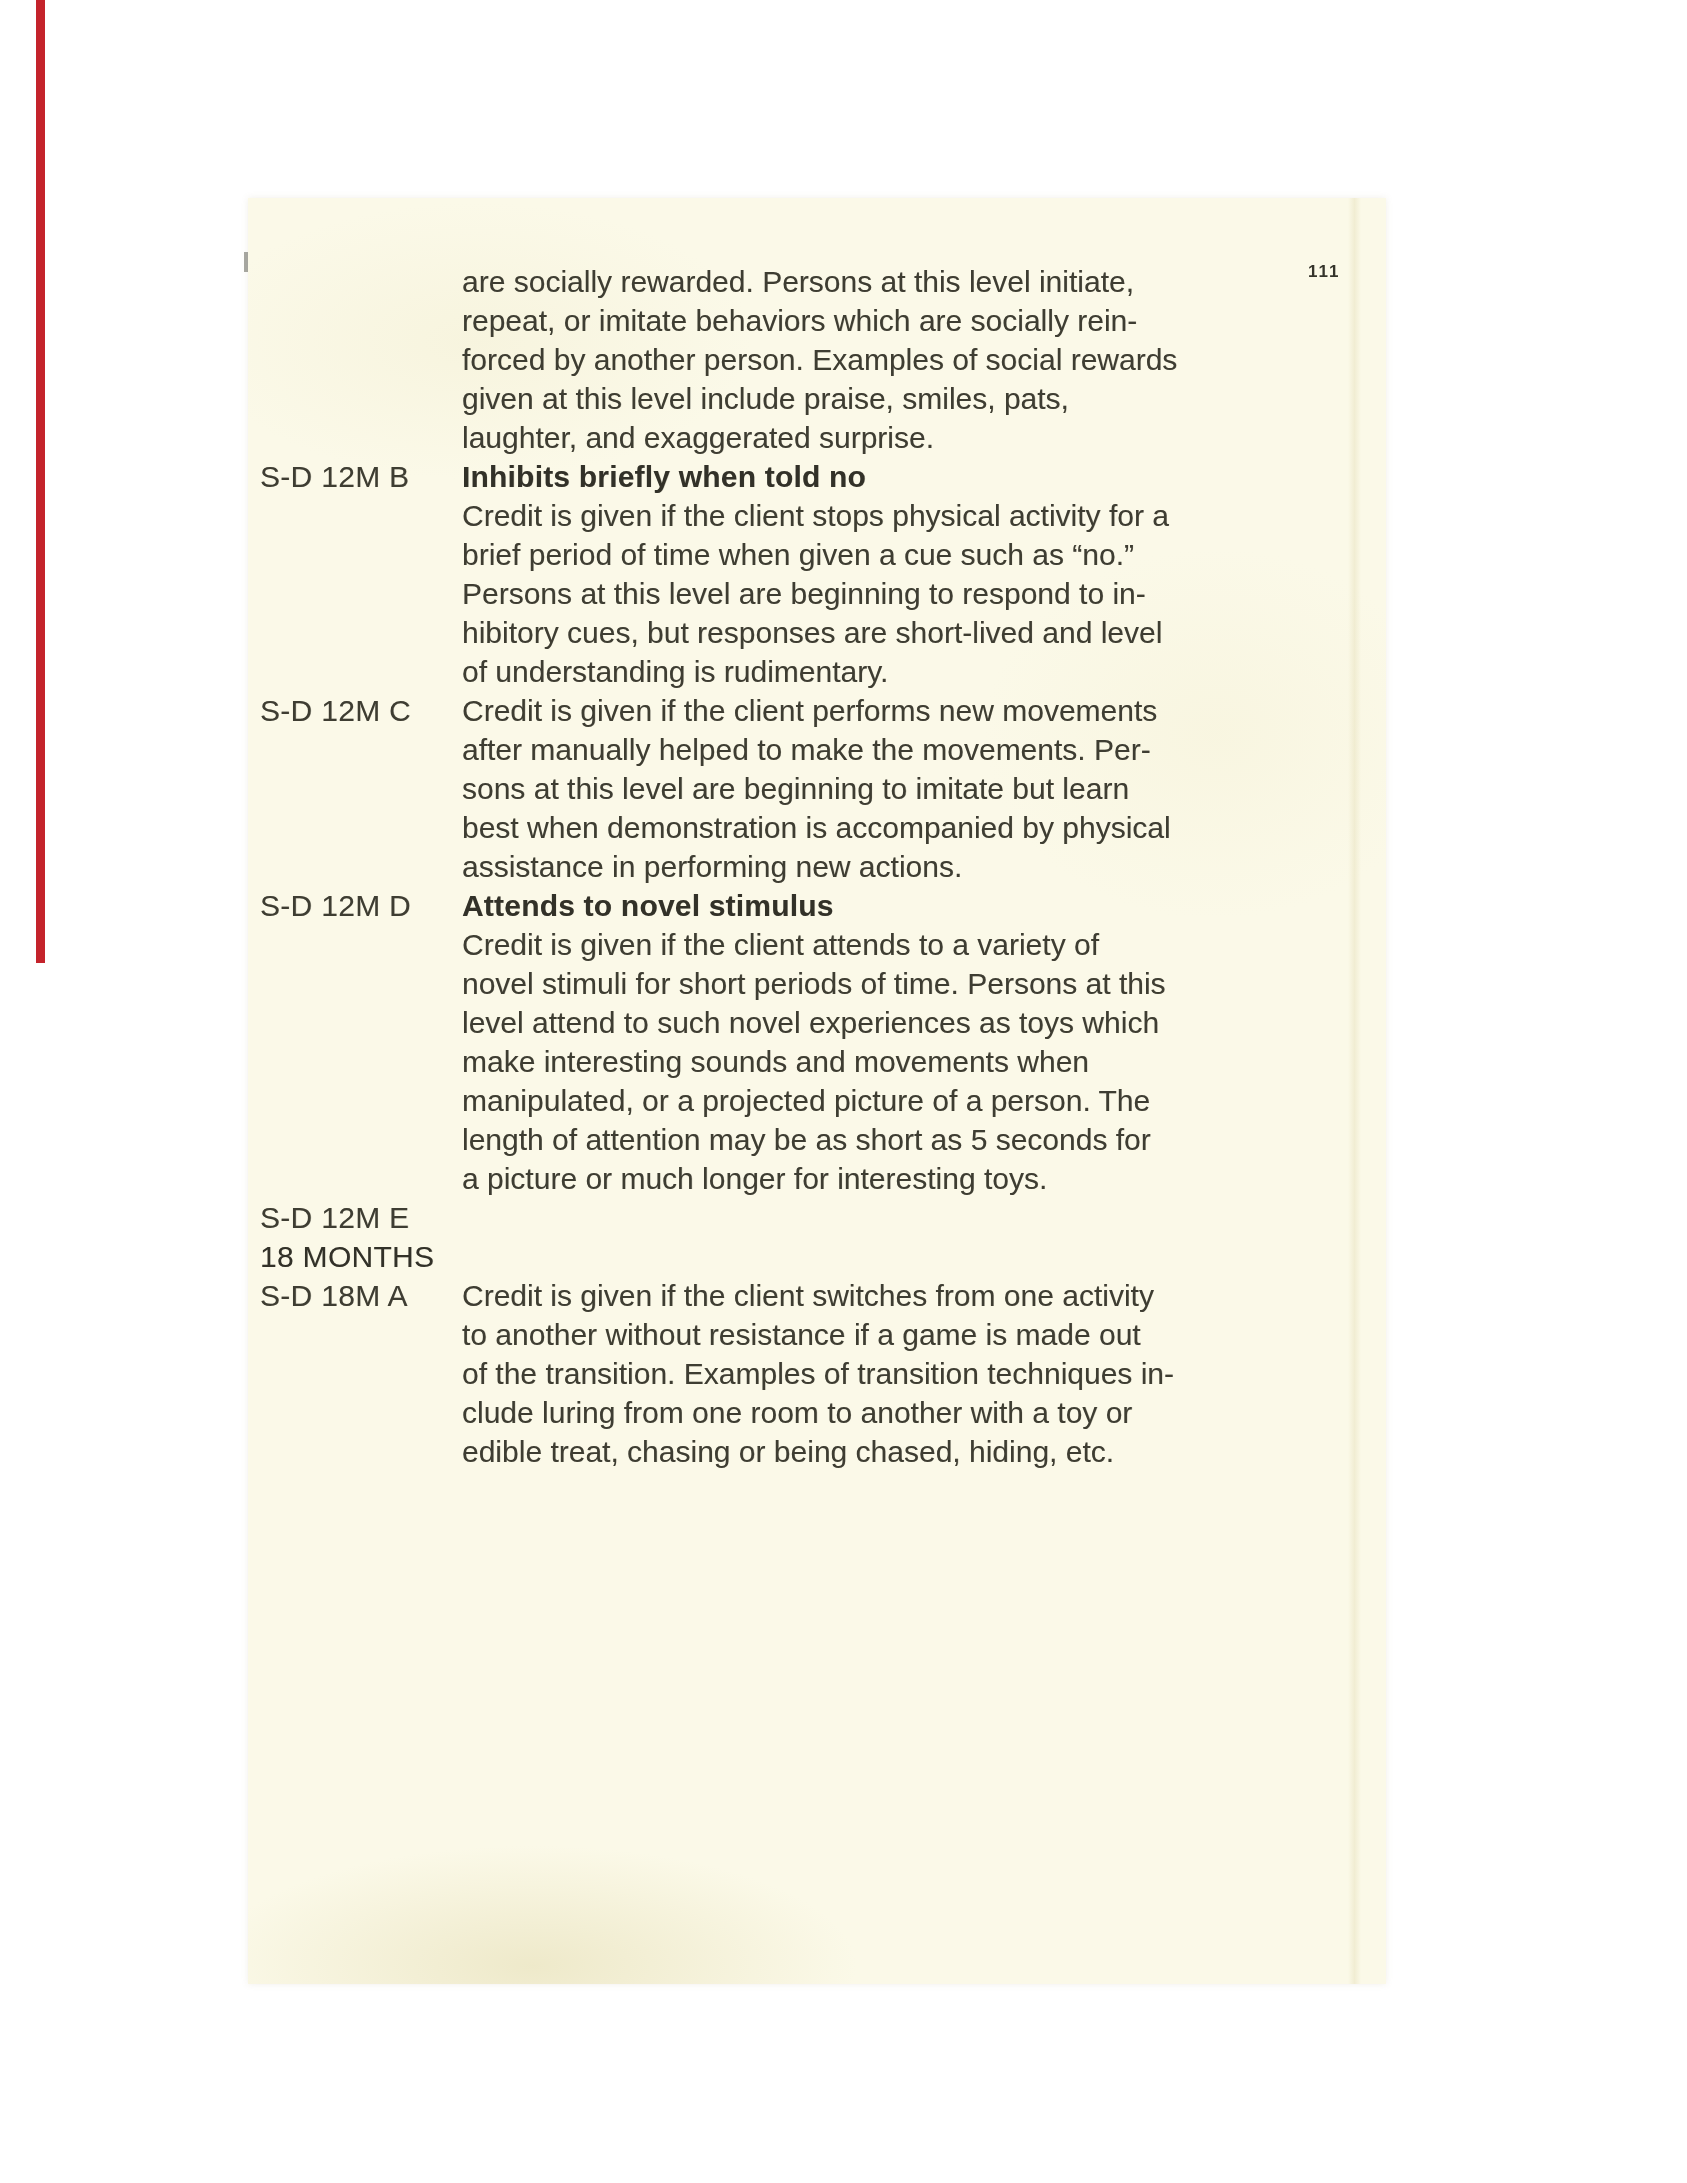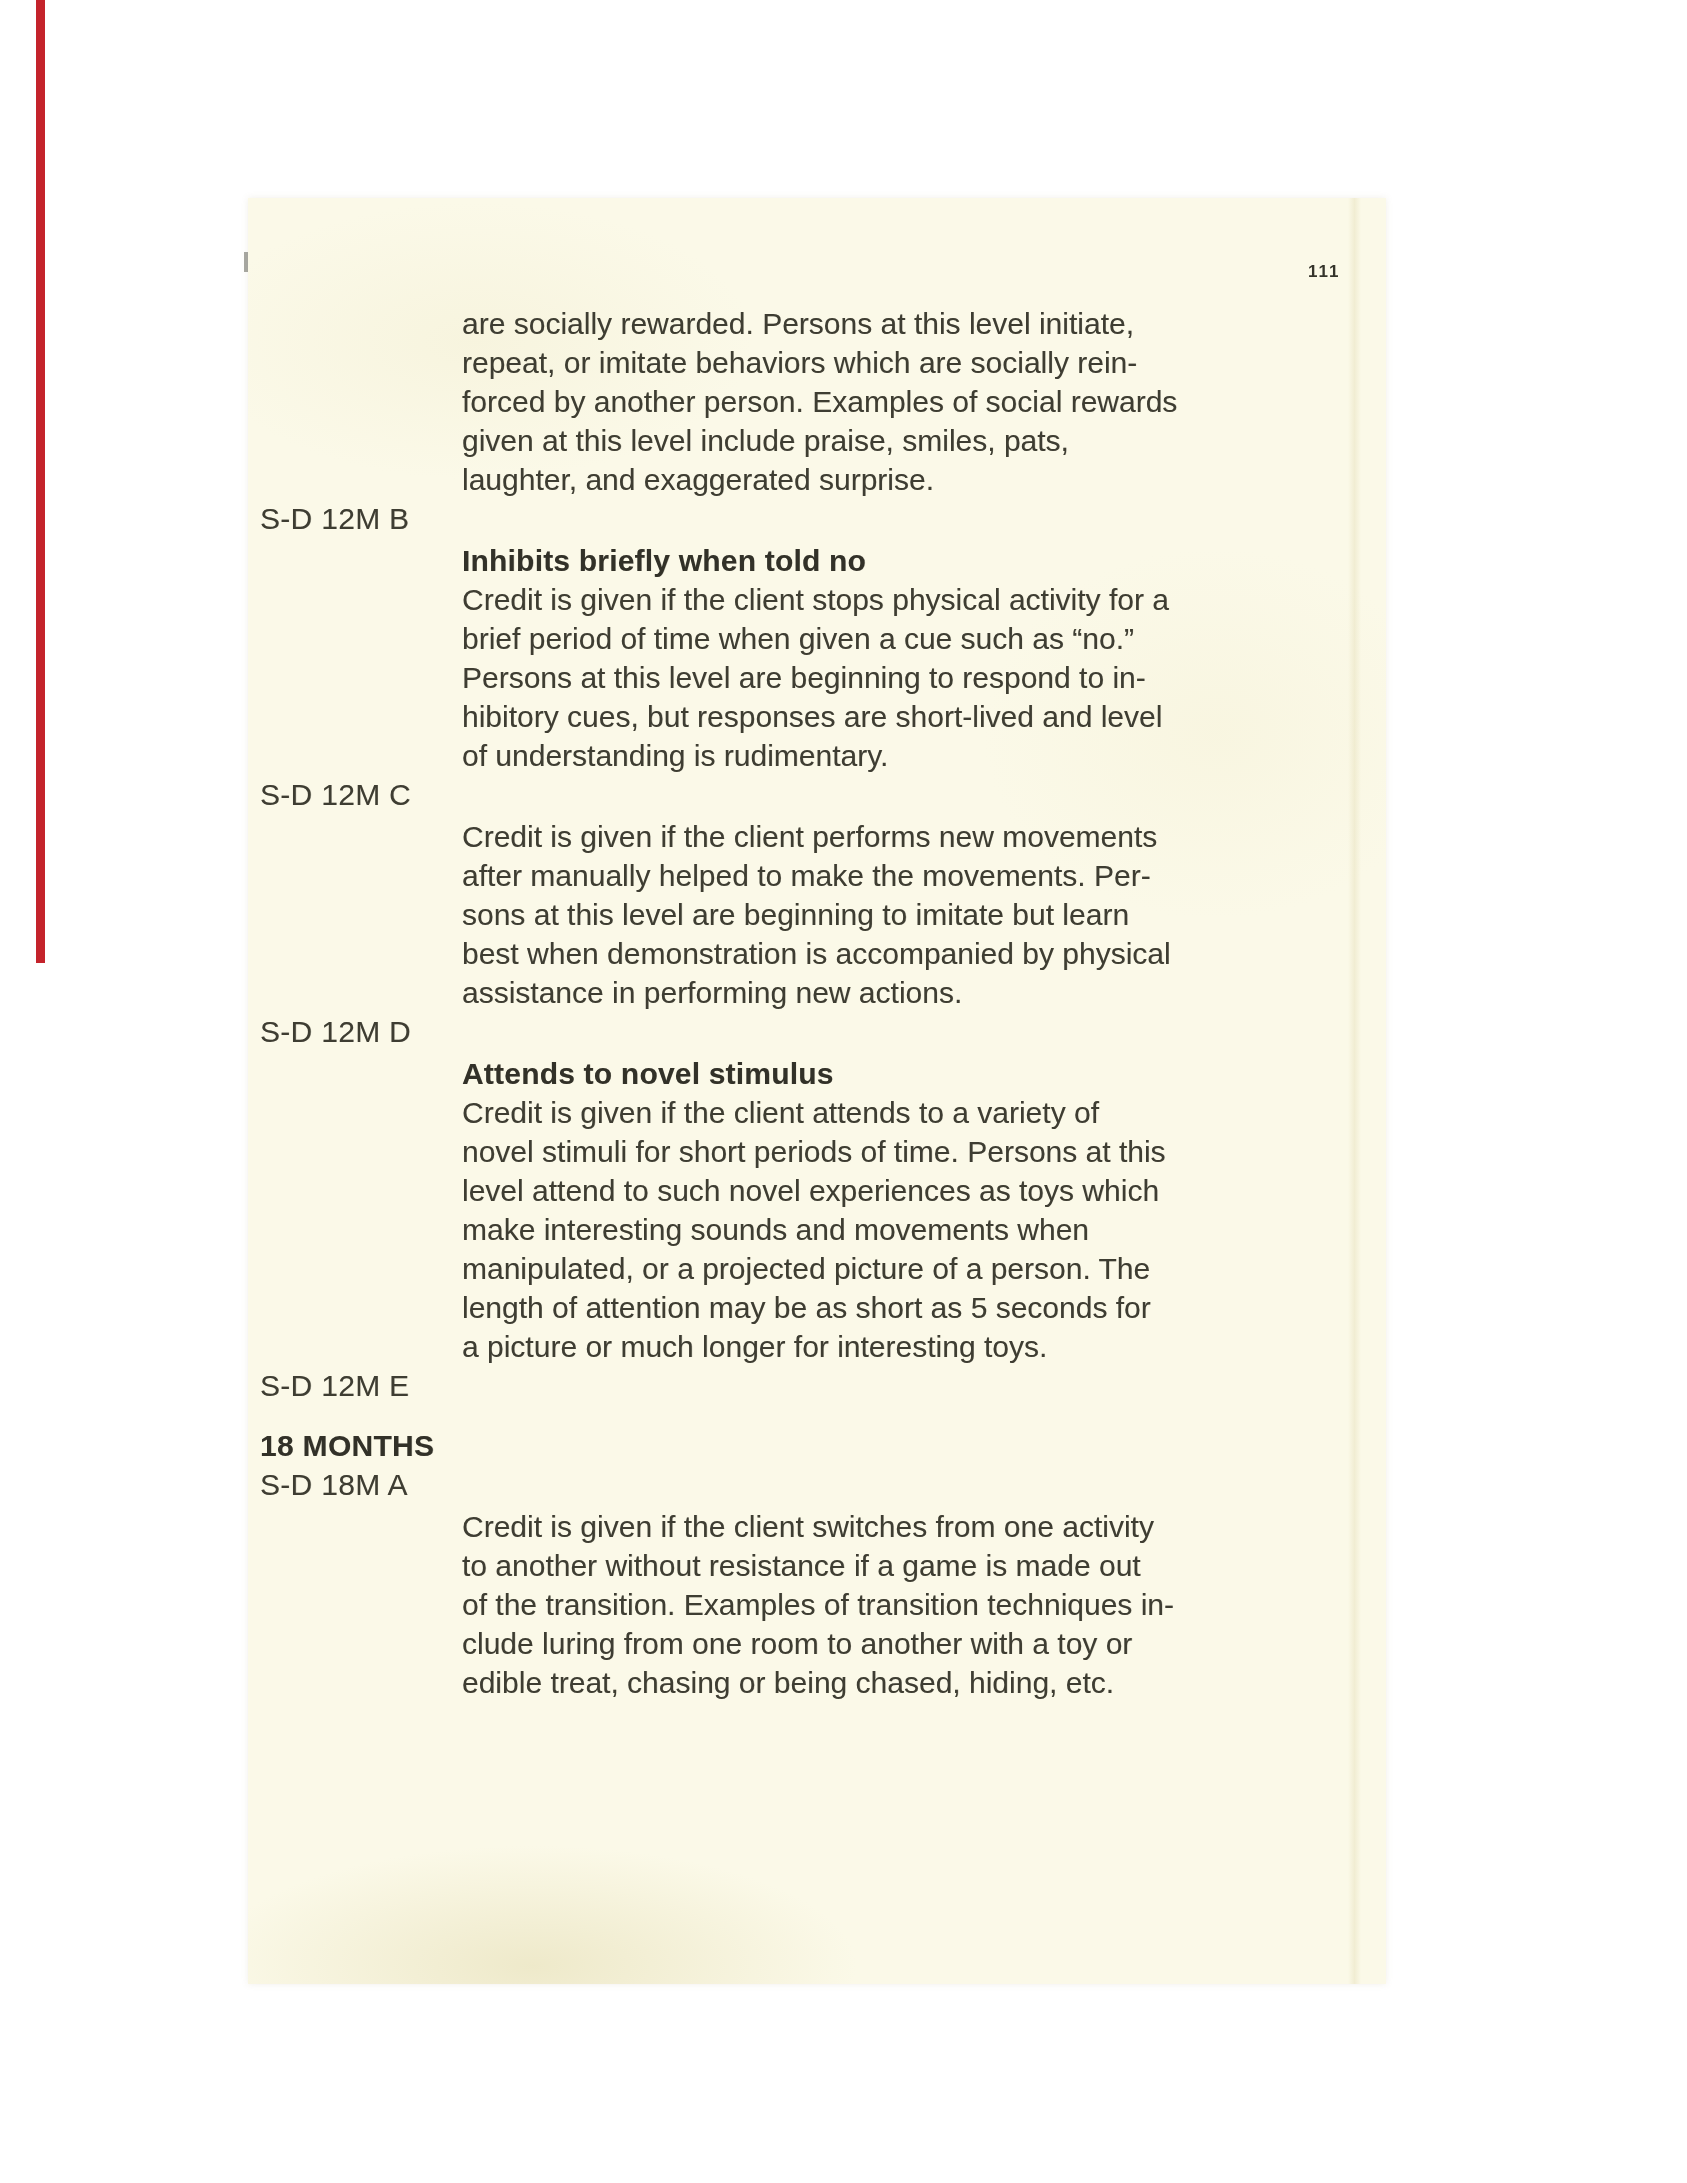--- a/index.html
+++ b/index.html
@@ -78,33 +78,32 @@
     color: #3e3d32;
     text-shadow: 0.3px 0.3px 0.5px rgba(62,61,50,0.30);
   }
 
   .row { display: flex; align-items: flex-start; }
   .code {
     flex: 0 0 202px;
     white-space: nowrap;
     letter-spacing: 0.3px;
   }
-  .text { flex: 1; margin-top: 42px; }
+  .text { flex: 1; }
   .title {
     font-weight: 700;
     color: #323128;
     letter-spacing: 0.2px;
   }
   .title:empty { display: none; }
   .body { white-space: pre-line; }
 
   .section {
-    font-weight: 700;
+    font-weight: 400;
     color: #323128;
-    margin-top: 18px;
     letter-spacing: 0.3px;
   }
 </style>
 </head>
 <body>
 
 <div class="red-bar"></div>
 
 <div class="scan-page">
   <div class="page-edge-shade"></div>

